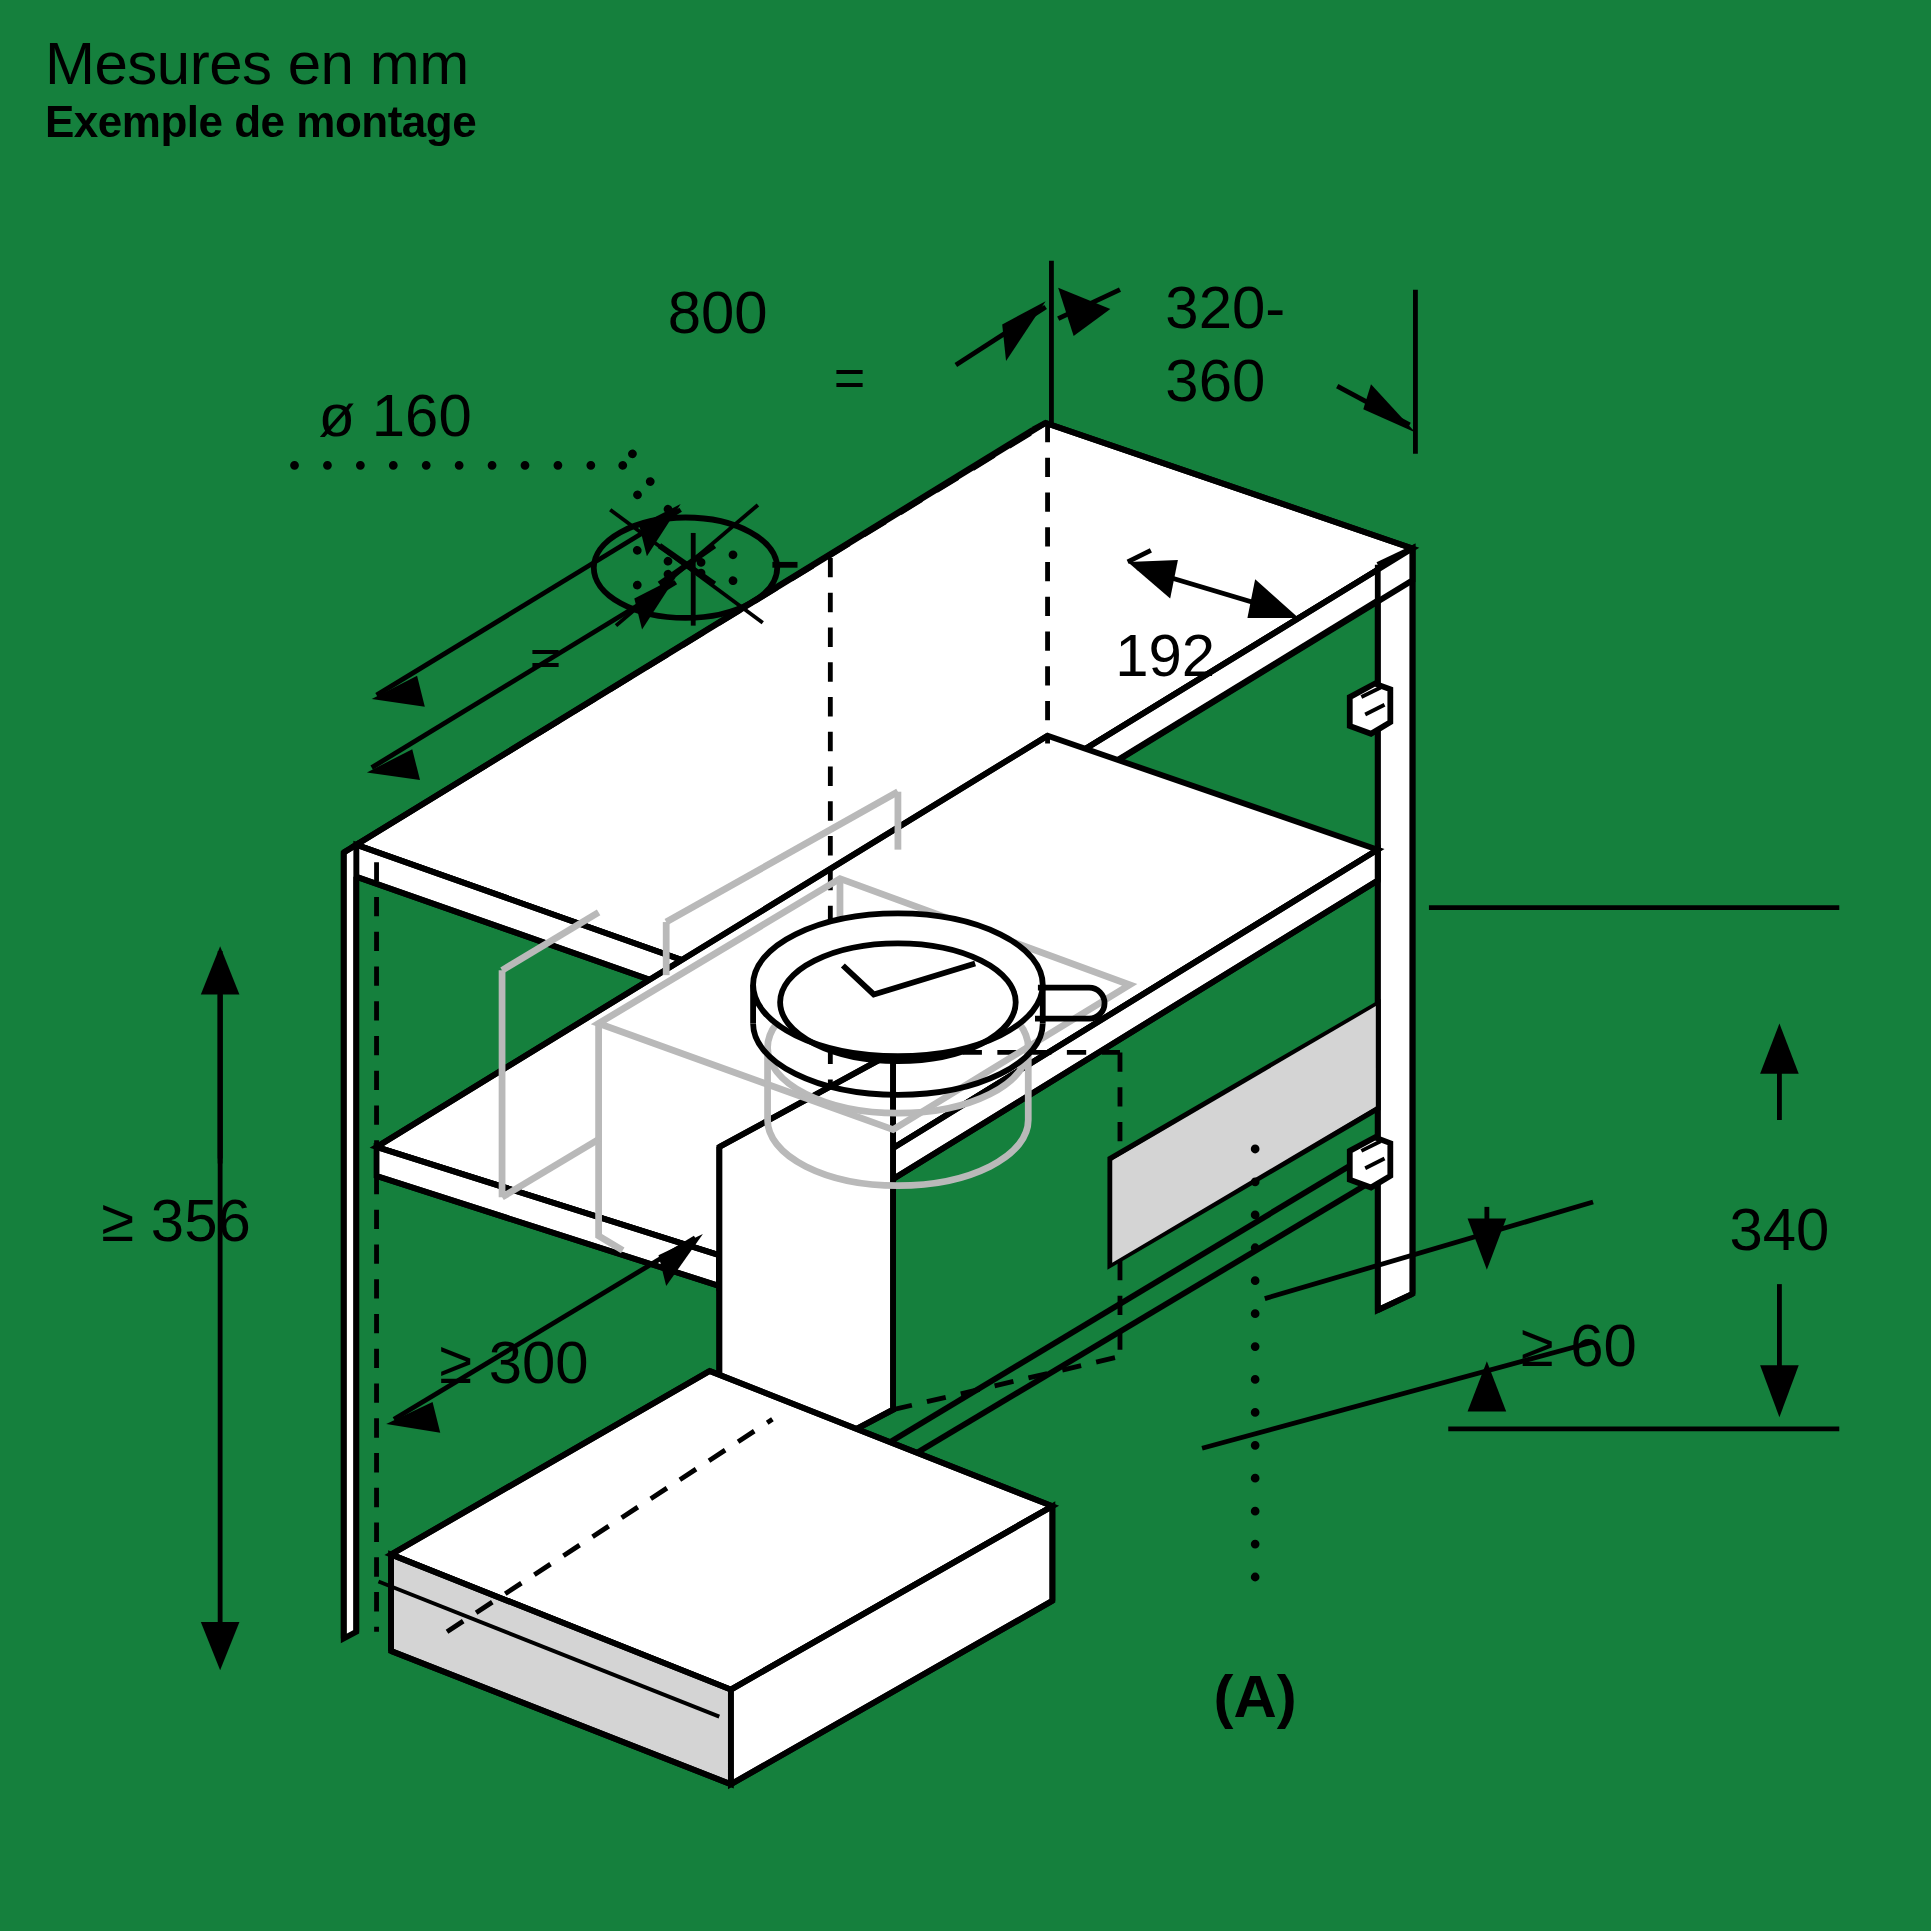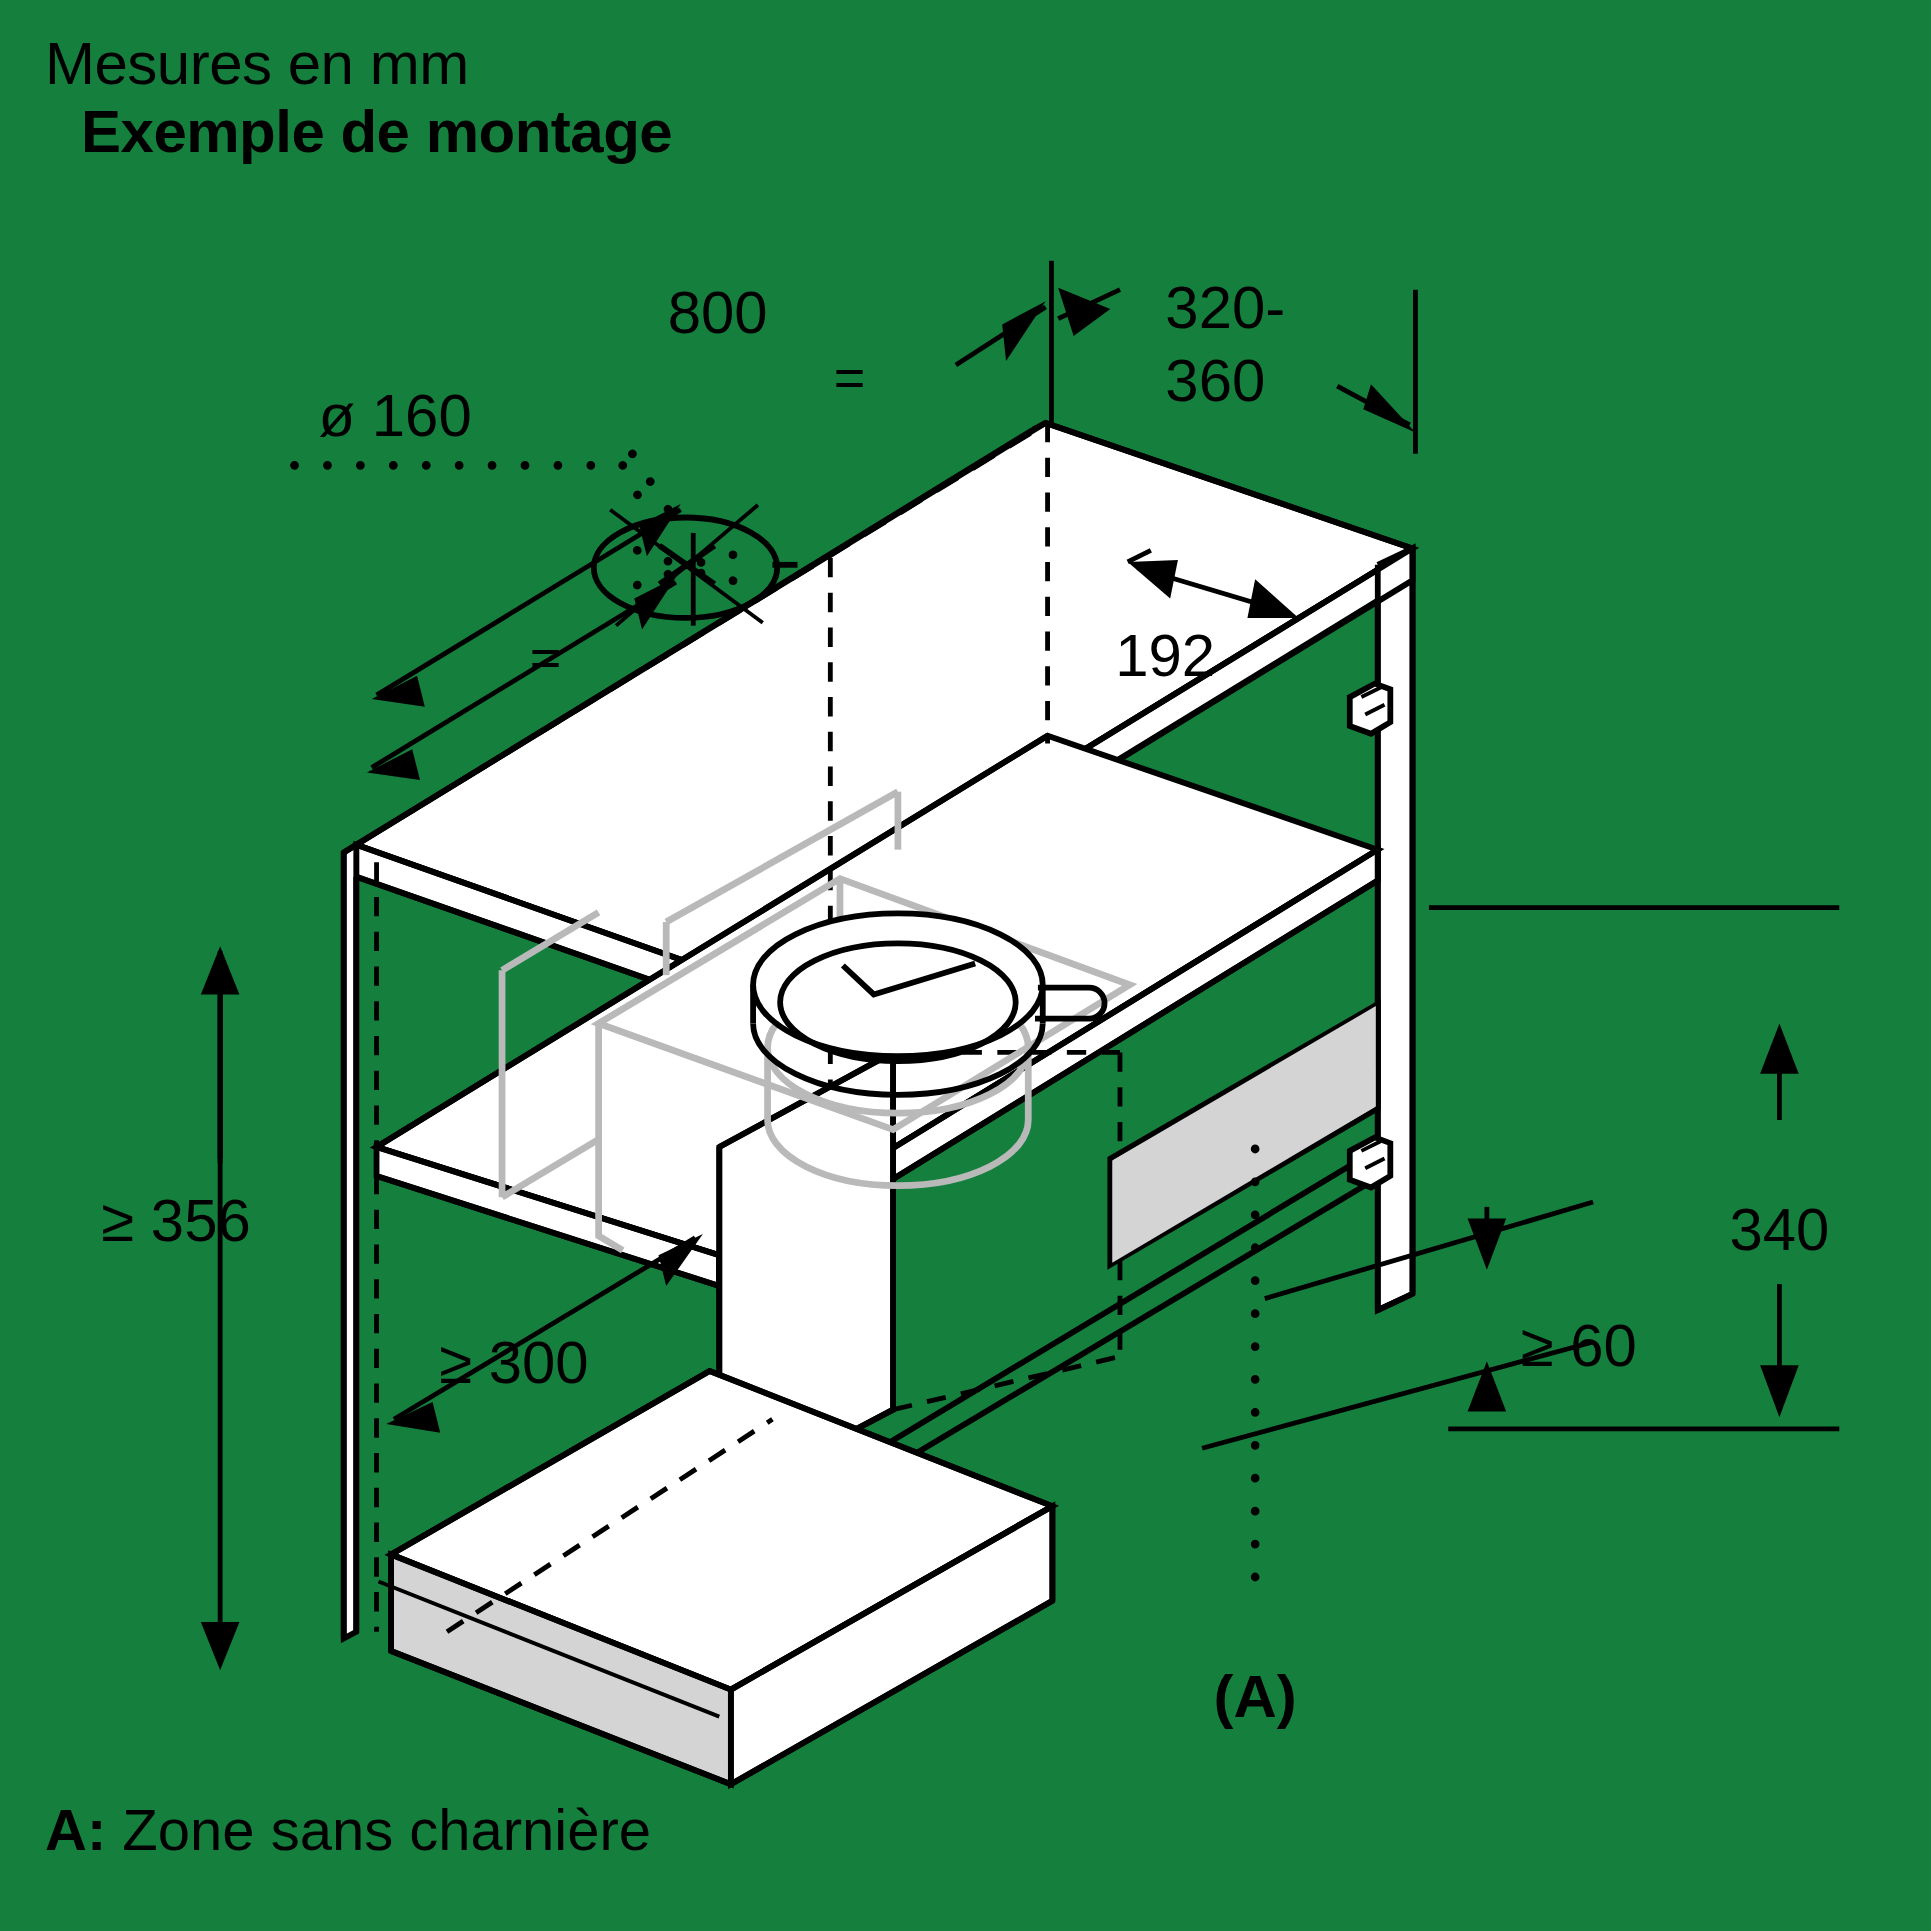--- a/index.html
+++ b/index.html
@@ -2,21 +2,21 @@
 <html><head>
 <meta charset="utf-8">
 <style>
   html,body{margin:0;padding:0;background:#ffffff;}
   body{width:1931px;height:1931px;overflow:hidden;
        font-family:"Liberation Sans","DejaVu Sans",sans-serif;color:#000;}
   #page{position:relative;width:1931px;height:1931px;background:#15803d;}
 
   .hdr{position:absolute;left:45px;white-space:nowrap;}
   #hdr-line1{top:29px;font-size:60px;font-weight:400;letter-spacing:-0.5px;}
-  #hdr-line2{top:97px;font-size:60px;font-weight:700;letter-spacing:-0.5px;margin-left:36px;}
+  #hdr-line2{top:97px;font-size:44px;font-weight:700;letter-spacing:-0.5px;}
 
   .ftr{position:absolute;left:45px;top:1796px;font-size:58px;white-space:nowrap;}
   .ftr b{font-weight:700;}
   .ftr span.reg{font-weight:400;}
 
   svg#dwg{position:absolute;left:0;top:0;width:1931px;height:1931px;}
   .ln{fill:none;stroke:#000;stroke-width:6;stroke-linecap:butt;stroke-linejoin:miter;}
   .ln-thin{fill:none;stroke:#000;stroke-width:4;}
   .ln-dash{fill:none;stroke:#000;stroke-width:5;stroke-dasharray:26 18;}
   .ln-dash2{fill:none;stroke:#000;stroke-width:5;stroke-dasharray:20 16;}
@@ -32,21 +32,20 @@
   .eqm{font-family:"Liberation Sans","DejaVu Sans",sans-serif;font-size:56px;fill:#000;}
 </style>
 </head>
 <body>
 
 <div id="page">
 
   <div class="hdr" id="hdr-line1">Mesures en mm</div>
   <div class="hdr" id="hdr-line2">Exemple de montage</div>
 
-  <div class="ftr"><b>A:</b><span class="reg"> Zone sans charnière</span></div>
 
   <svg id="dwg" viewBox="0 0 2000 2000">
 
     <g>
 
       <path class="fill-white" d="M1427,585 L1463,568 L1463,1340 L1427,1357 Z"></path>
 
       <path class="fill-white" d="M369,875 L1083,438 L1463,568 L745,1008 Z"></path>
 
       <path class="fill-white" d="M369,875 L369,908 L745,1040 L745,1008 Z"></path>

